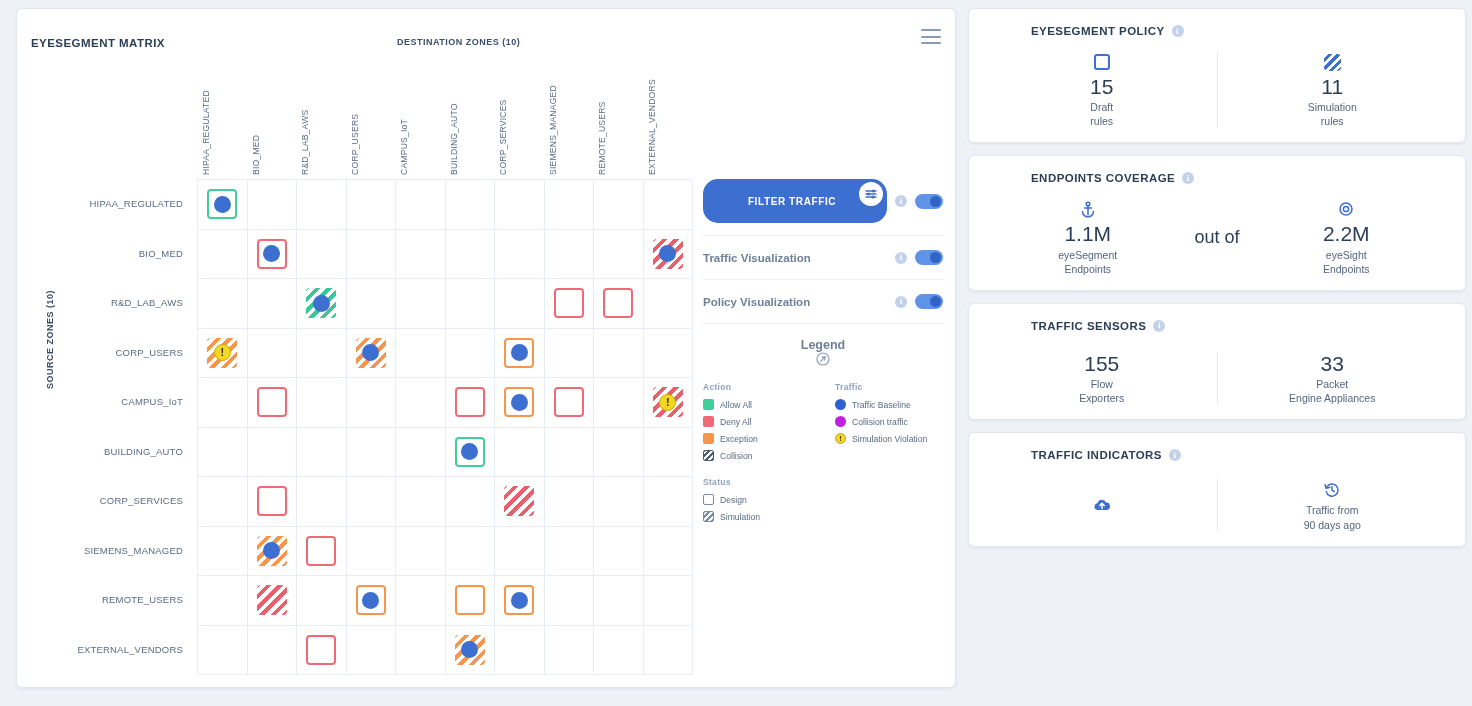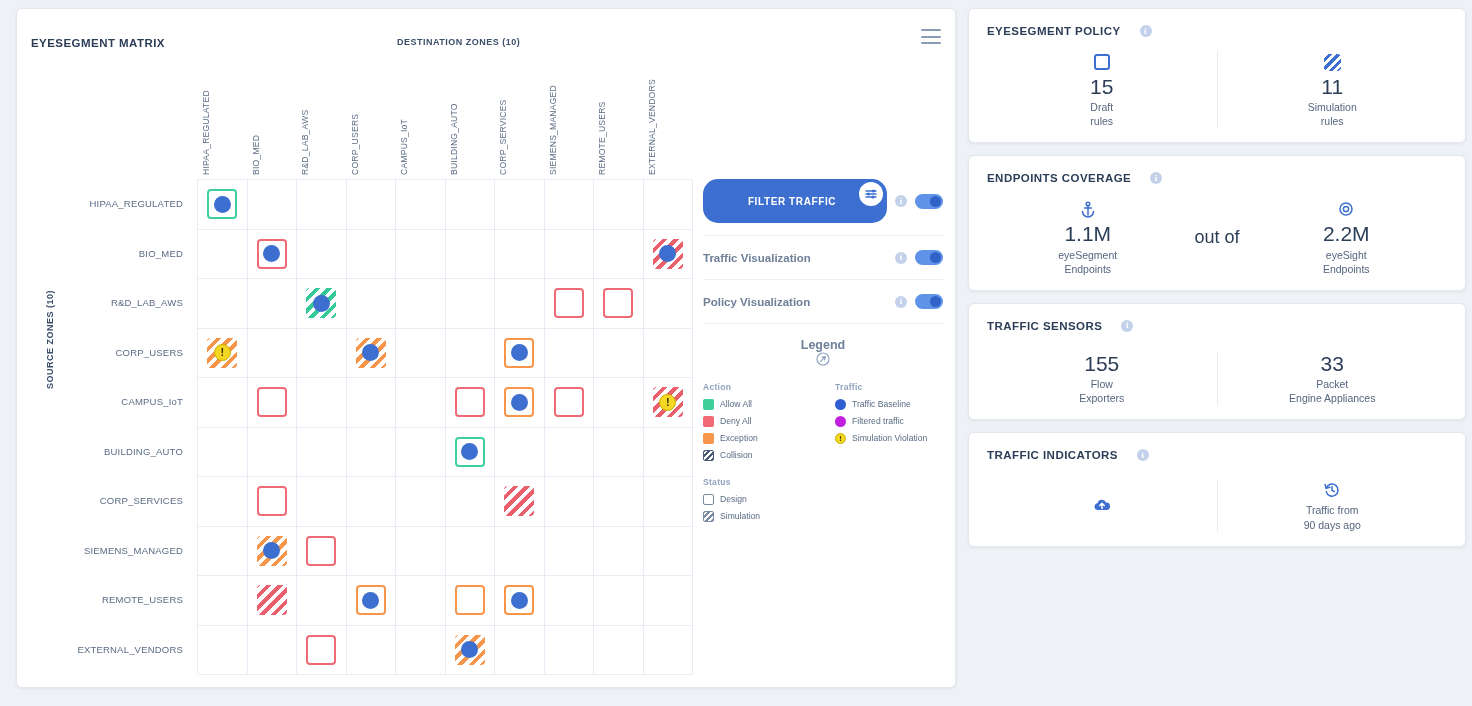--- a/index.html
+++ b/index.html
@@ -161,21 +161,21 @@
   .legend { border-top: 1px solid #edf0f6; padding-top: 14px; }
   .legend-head { display: flex; align-items: center; flex-direction: column; }
   .legend-title { flex: 1; font-size: 12.5px; font-weight: bold; color: #6f8099; }
   .legend-cols { display: flex; gap: 28px; margin-top: 12px; }
   .legend-col { width: 104px; }
   .legend-sub {
     font-size: 8.5px; font-weight: bold; color: #8fa3c0;
     letter-spacing: .3px; margin-bottom: 7px;
   }
   .legend-item {
-    display: flex; align-items: flex-start; gap: 6px;
+    display: flex; align-items: center; gap: 6px;
     font-size: 8.6px; color: #5a6b84; margin-bottom: 6px;
   }
   .sw { width: 11px; height: 11px; border-radius: 2px; flex: none; }
   .sw.allow { background: #3ecf9a; }
   .sw.deny  { background: #ef6a74; }
   .sw.exc   { background: #f7954a; }
   .sw.coll  {
     border: 1.2px solid #4a5b75;
     background: repeating-linear-gradient(-45deg,#4a5b75 0 2px,#ffffff 2px 4px);
   }
@@ -194,22 +194,22 @@
   }
 
   
   .side { width: 498px; display: flex; flex-direction: column; gap: 12px; flex: none; }
   .panel {
     background: #fff; border: 1px solid #e3e7ee; border-radius: 6px;
     box-shadow: 0 1px 3px rgba(30,45,75,.07);
     padding: 16px 18px 14px;
   }
   .panel-head {
-    display: flex; align-items: center; gap: 19px;
-    font-size: 11.5px; font-weight: bold; letter-spacing: .45px; color: #2c3e57;
+    display: flex; align-items: center; gap: 7px;
+    font-size: 11.5px; font-weight: bold; letter-spacing: .45px; color: #2c3e57; margin-left: 44px;
   }
   .panel-body { display: flex; align-items: center; margin-top: 14px; }
   .stat { flex: 1; text-align: center; }
   .stat-ico { height: 22px; display:flex; align-items:center; justify-content:center; margin-bottom: 2px; }
   .stat-num { font-size: 21px; color: #2c3e57; line-height: 1.15; }
   .stat-cap { font-size: 10.5px; color: #55657e; line-height: 1.35; margin-top: 1px; }
   .vsep { width: 1px; align-self: stretch; background: #e6eaf1; }
   .outof { font-size: 18px; color: #2c3e57; padding: 0 6px; white-space: nowrap; }
   .p-sensors .panel-body { margin-top: 20px; }
   .p-indicators .panel-body { margin-top: 18px; }
@@ -537,21 +537,21 @@
               </div>
             </div>
           <div class="legend-col" id="legend-col-1">
               <div class="legend-sub">Traffic</div>
               <div class="legend-item">
                 <span class="sw dot-b"></span>
                 <span>Traffic Baseline</span>
               </div>
               <div class="legend-item">
                 <span class="sw dot-f"></span>
-                <span>Filtered traffic</span>
+                <span>Collision traffic</span>
               </div>
               <div class="legend-item">
                 <span class="sw dot-w">!</span>
                 <span>Simulation Violation</span>
               </div>
             </div>
         </div>
         <div class="legend-col" id="legend-col-2" style="margin-top:10px">
             <div class="legend-sub">Status</div>
             <div class="legend-item">

